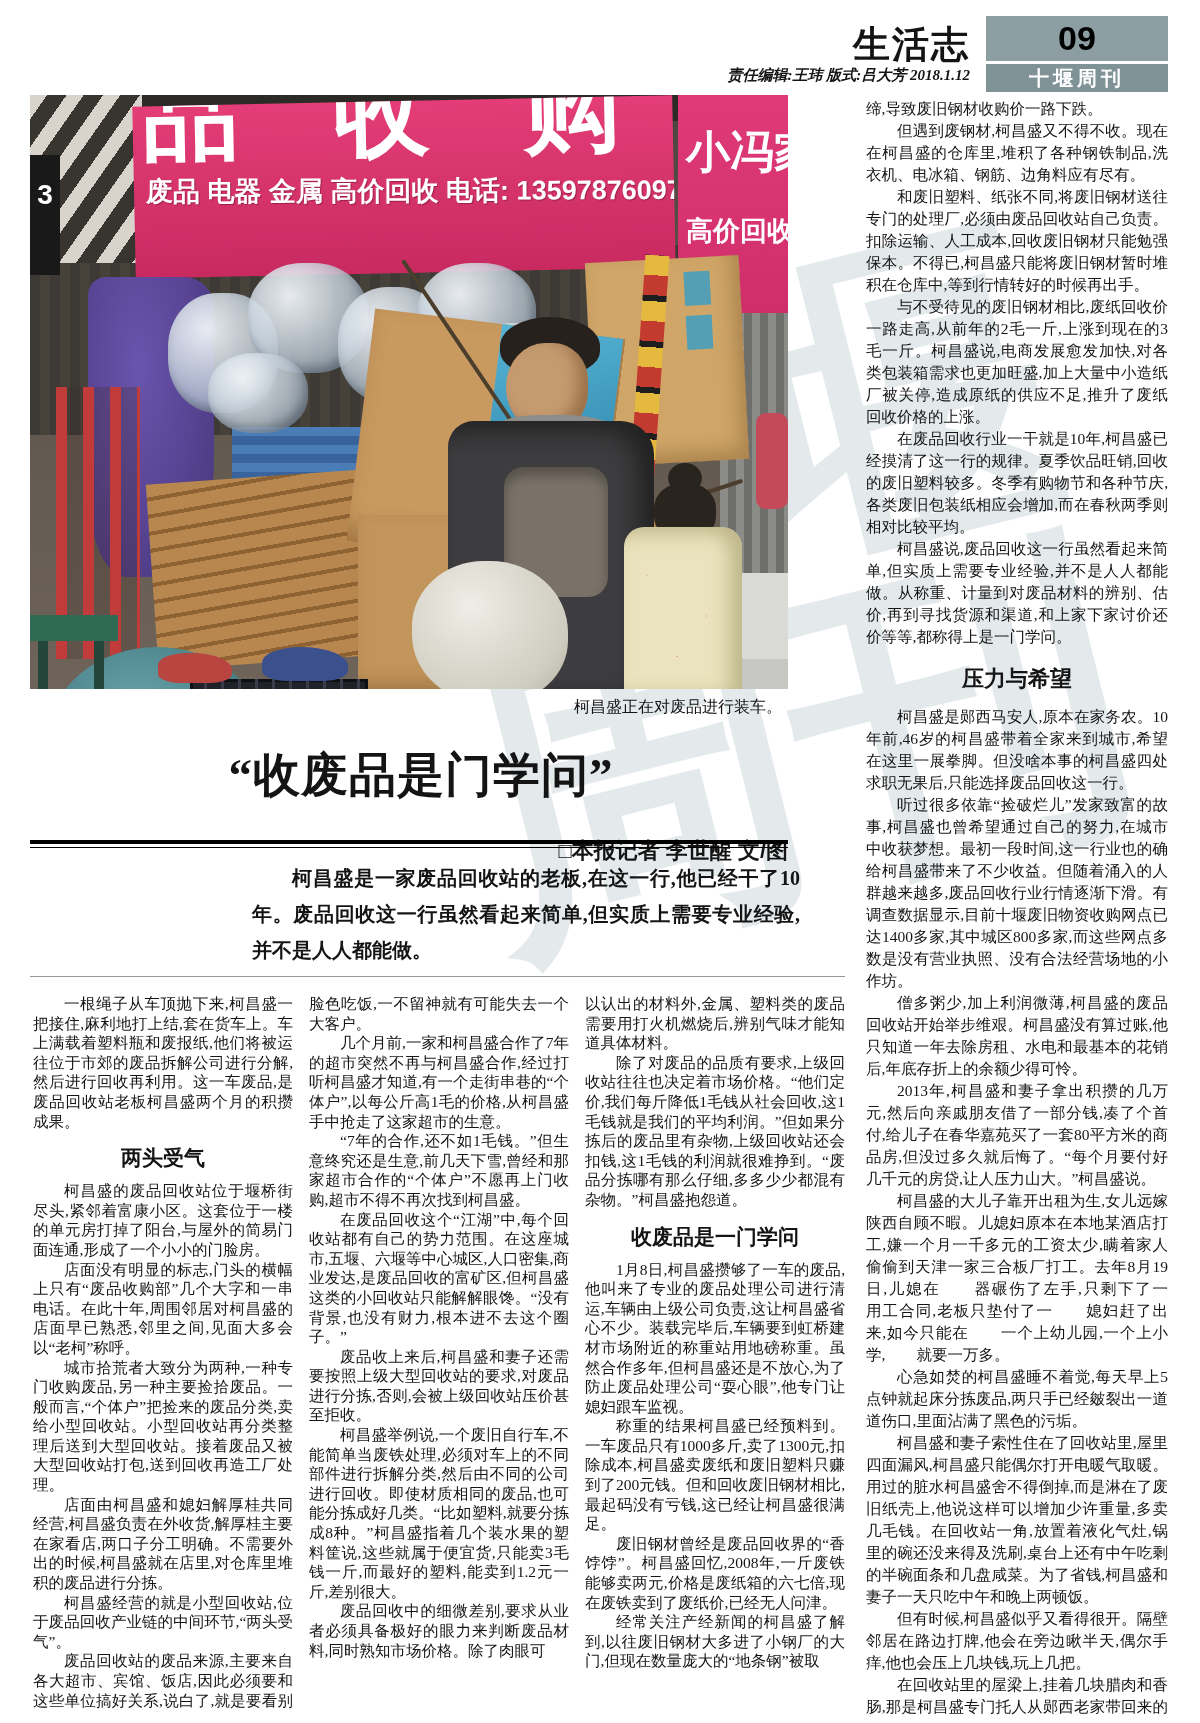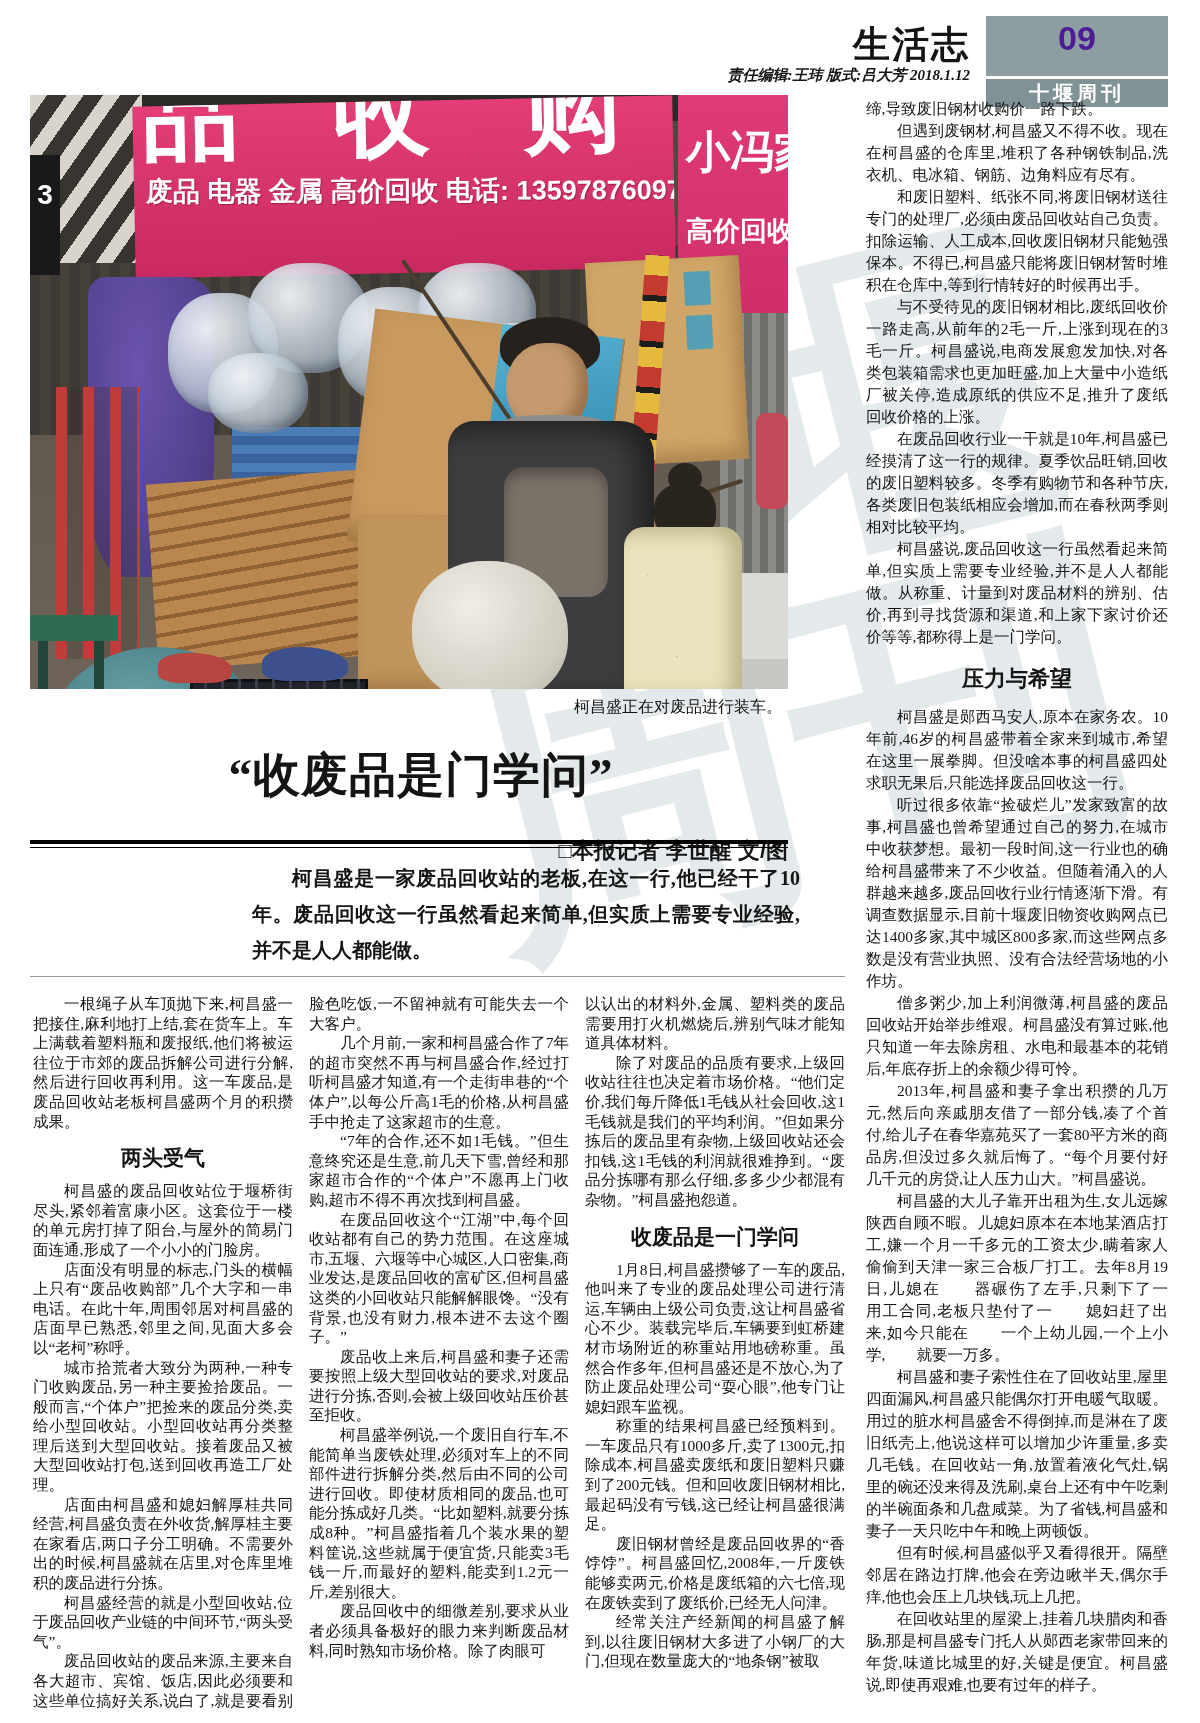--- a/index.html
+++ b/index.html
@@ -6,22 +6,22 @@
   .page{position:relative;width:1200px;height:1723px;background:#ffffff;overflow:hidden;
         font-family:"Liberation Serif","DejaVu Serif",serif;color:#141414;margin:0 auto;}
   
   .watermark{position:absolute;left:430px;top:280px;z-index:0;font-family:"Liberation Sans","DejaVu Sans",sans-serif;
              font-weight:bold;font-size:330px;line-height:315px;color:rgba(150,174,180,0.26);
              transform:rotate(-14deg);white-space:pre;pointer-events:none;}
   
   .section-title{position:absolute;top:20px;right:230px;font-size:37px;font-weight:bold;z-index:2;letter-spacing:2px;}
   .edit-line{position:absolute;top:66px;right:230px;font-size:15px;font-weight:bold;font-style:italic;z-index:2;}
   .masthead-box{position:absolute;left:986px;top:16px;width:182px;z-index:2;}
-  .box-num{background:#8d9ea2;color:#4c1d95;text-align:center;font-family:"Liberation Sans",sans-serif;
-           font-weight:bold;font-size:34px;height:60px;line-height:45px;}
+  .box-num{background:#8d9ea2;color:#000000;text-align:center;font-family:"Liberation Sans",sans-serif;
+           font-weight:bold;font-size:34px;height:45px;line-height:45px;}
   .box-brand{background:#7f9296;color:#fff;text-align:center;font-family:"Liberation Sans",sans-serif;
            font-weight:bold;font-size:20px;height:28px;line-height:28px;margin-top:3px;letter-spacing:4px;}
   
   .photo{position:absolute;left:30px;top:95px;width:758px;height:594px;overflow:hidden;z-index:1;
          background:linear-gradient(180deg,#4c443e 0%,#5d544b 40%,#6e6459 100%);}
   .photo *{position:absolute;}
   .ph-roof{left:0;top:0;width:758px;height:26px;background:#2b2a27;z-index:1;}
   .ph-facade{left:0;top:150px;width:758px;height:190px;z-index:1;
      background:repeating-linear-gradient(90deg,#3d3935 0 10px,#474239 10px 20px);}
   .ph-awning{left:0;top:0;width:112px;height:168px;z-index:2;
@@ -250,18 +250,19 @@
       <p class="colp">和废旧塑料、纸张不同,将废旧钢材送往专门的处理厂,必须由废品回收站自己负责。扣除运输、人工成本,回收废旧钢材只能勉强保本。不得已,柯昌盛只能将废旧钢材暂时堆积在仓库中,等到行情转好的时候再出手。</p>
       <p class="colp">与不受待见的废旧钢材相比,废纸回收价一路走高,从前年的2毛一斤,上涨到现在的3毛一斤。柯昌盛说,电商发展愈发加快,对各类包装箱需求也更加旺盛,加上大量中小造纸厂被关停,造成原纸的供应不足,推升了废纸回收价格的上涨。</p>
       <p class="colp">在废品回收行业一干就是10年,柯昌盛已经摸清了这一行的规律。夏季饮品旺销,回收的废旧塑料较多。冬季有购物节和各种节庆,各类废旧包装纸相应会增加,而在春秋两季则相对比较平均。</p>
       <p class="colp">柯昌盛说,废品回收这一行虽然看起来简单,但实质上需要专业经验,并不是人人都能做。从称重、计量到对废品材料的辨别、估价,再到寻找货源和渠道,和上家下家讨价还价等等,都称得上是一门学问。</p>
       <h3 class="colhead">压力与希望</h3>
       <p class="colp">柯昌盛是郧西马安人,原本在家务农。10年前,46岁的柯昌盛带着全家来到城市,希望在这里一展拳脚。但没啥本事的柯昌盛四处求职无果后,只能选择废品回收这一行。</p>
       <p class="colp">听过很多依靠“捡破烂儿”发家致富的故事,柯昌盛也曾希望通过自己的努力,在城市中收获梦想。最初一段时间,这一行业也的确给柯昌盛带来了不少收益。但随着涌入的人群越来越多,废品回收行业行情逐渐下滑。有调查数据显示,目前十堰废旧物资收购网点已达1400多家,其中城区800多家,而这些网点多数是没有营业执照、没有合法经营场地的小作坊。</p>
       <p class="colp">僧多粥少,加上利润微薄,柯昌盛的废品回收站开始举步维艰。柯昌盛没有算过账,他只知道一年去除房租、水电和最基本的花销后,年底存折上的余额少得可怜。</p>
       <p class="colp">2013年,柯昌盛和妻子拿出积攒的几万元,然后向亲戚朋友借了一部分钱,凑了个首付,给儿子在春华嘉苑买了一套80平方米的商品房,但没过多久就后悔了。“每个月要付好几千元的房贷,让人压力山大。”柯昌盛说。</p>
       <p class="colp">柯昌盛的大儿子靠开出租为生,女儿远嫁陕西自顾不暇。儿媳妇原本在本地某酒店打工,嫌一个月一千多元的工资太少,瞒着家人偷偷到天津一家三合板厂打工。去年8月19日,儿媳在　　器碾伤了左手,只剩下了一　　用工合同,老板只垫付了一　　媳妇赶了出来,如今只能在　　一个上幼儿园,一个上小学,　　就要一万多。</p>
+      <p class="colp">心急如焚的柯昌盛睡不着觉,每天早上5点钟就起床分拣废品,两只手已经皴裂出一道道伤口,里面沾满了黑色的污垢。</p>
       <p class="colp">柯昌盛和妻子索性住在了回收站里,屋里四面漏风,柯昌盛只能偶尔打开电暖气取暖。用过的脏水柯昌盛舍不得倒掉,而是淋在了废旧纸壳上,他说这样可以增加少许重量,多卖几毛钱。在回收站一角,放置着液化气灶,锅里的碗还没来得及洗刷,桌台上还有中午吃剩的半碗面条和几盘咸菜。为了省钱,柯昌盛和妻子一天只吃中午和晚上两顿饭。</p>
       <p class="colp">但有时候,柯昌盛似乎又看得很开。隔壁邻居在路边打牌,他会在旁边瞅半天,偶尔手痒,他也会压上几块钱,玩上几把。</p>
       <p class="colp">在回收站里的屋梁上,挂着几块腊肉和香肠,那是柯昌盛专门托人从郧西老家带回来的年货,味道比城里的好,关键是便宜。柯昌盛说,即使再艰难,也要有过年的样子。</p>
     </div>
 
 </div>
 
 </body></html>

